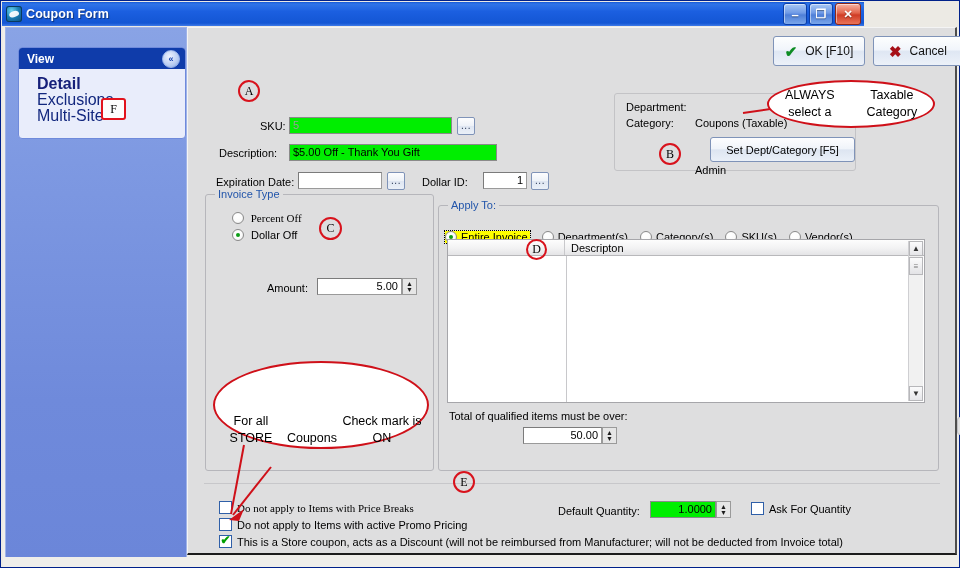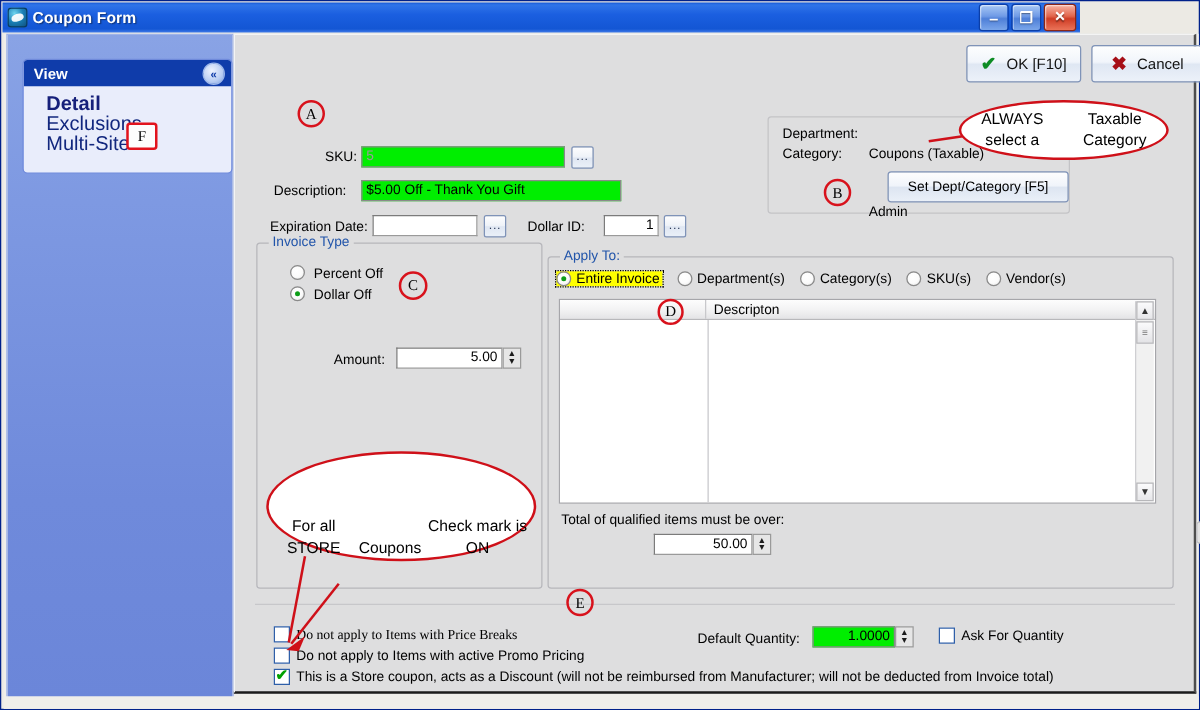--- a/index.html
+++ b/index.html
@@ -280,40 +280,40 @@
         <div class="lbl" style="position:absolute;left:80px;top:22px;margin-top:48px;">Admin</div>
         <div class="lbl" style="position:absolute;left:11px;top:23px;">Category:</div>
         <div class="lbl" style="position:absolute;left:80px;top:23px;">Coupons (Taxable)</div>
         <div class="btn3d" style="position:absolute;left:79px;top:43px;width:145px;height:25px;margin-left:16px;">
           <span>Set Dept/Category [F5]</span>
         </div>
       </div>
 
       <div class="group" style="left:17px;top:166px;width:229px;height:277px;">
         <span class="glegend">Invoice Type</span>
-        <div style="position:absolute;left:26px;top:17px;">
+        <div style="position:absolute;left:26px;top:17px;font-family:Liberation Serif, serif;">
           <span class="radio"></span>
           <span class="lbl" style="margin-left:4px;">Percent Off</span>
         </div>
         <div style="position:absolute;left:26px;top:34px;">
           <span class="radio on"></span>
           <span class="lbl" style="margin-left:4px;">Dollar Off</span>
         </div>
         <div class="lbl" style="position:absolute;left:61px;top:87px;">Amount:</div>
         <div class="fld" style="position:absolute;left:111px;top:83px;width:85px;text-align:right;">5.00</div>
         <div class="spin" style="position:absolute;left:196px;top:83px;">
           <span>▲</span>
           <span>▼</span>
         </div>
       </div>
 
       <div class="group" style="left:250px;top:177px;width:501px;height:266px;">
         <span class="glegend">Apply To:</span>
 
-        <div style="position:absolute;left:6px;top:11px;display:flex;align-items:center;">
+        <div style="position:absolute;left:6px;top:25px;display:flex;align-items:center;">
           <div style="background:#ffff00;outline:1px dotted #000;display:flex;align-items:center;padding:0 2px 0 0;">
             <span class="radio on"></span>
             <span class="lbl" style="margin-left:4px;">Entire Invoice</span>
           </div>
           <div style="display:flex;align-items:center;margin-left:12px;">
             <span class="radio"></span>
             <span class="lbl" style="margin-left:4px;">Department(s)</span>
           </div>
           <div style="display:flex;align-items:center;margin-left:12px;">
             <span class="radio"></span>

